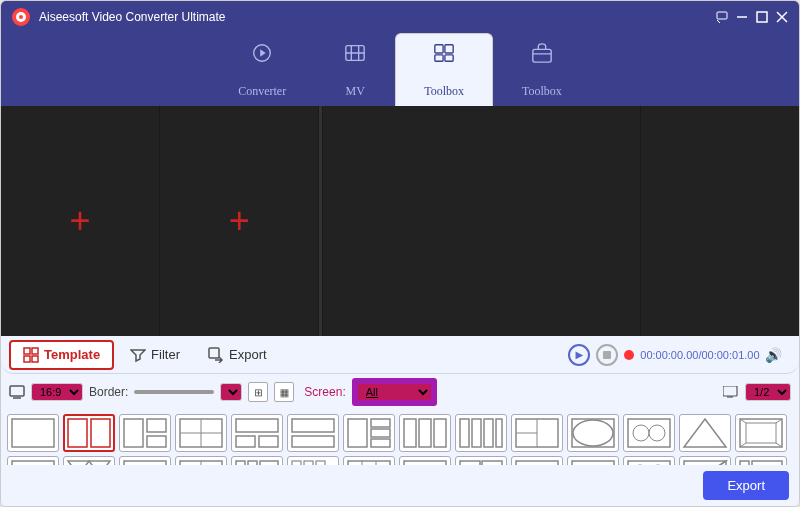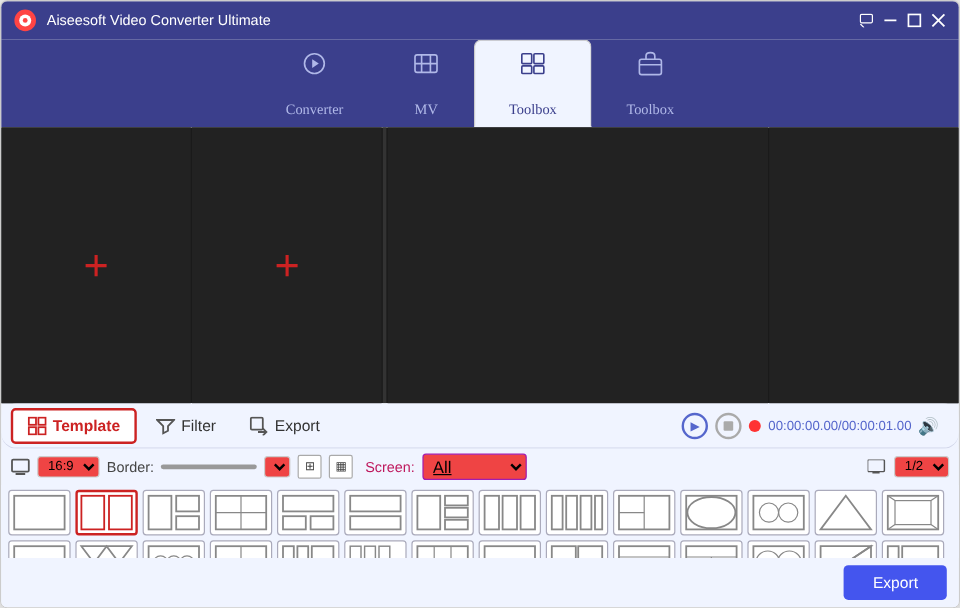--- a/index.html
+++ b/index.html
@@ -155,21 +155,21 @@
       gap: 8px;
       font-size: 12px;
       color: #444;
       flex-shrink: 0;
     }
     .controls-bar select, .controls-bar .dropdown {
       border: 1px solid #ccc;
       border-radius: 3px;
       padding: 2px 4px;
       font-size: 11px;
-      background: #ef4444;
+      background: #be185d;
       cursor: pointer;
     }
     .controls-left {
       display: flex;
       align-items: center;
       gap: 6px;
       flex: 1;
     }
     .controls-right {
       display: flex;
@@ -430,21 +430,21 @@
           <option>1:1</option>
         </select>
         <span style="font-size:12px;color:#444;margin-left:0;">Border:</span>
         <div class="border-slider"></div>
         <select style="font-size:11px;border:1px solid #ccc;border-radius:3px;padding:1px 2px;width:22px;">
           <option>—</option>
         </select>
         <div class="icon-btn-small">⊞</div>
         <div class="icon-btn-small">▦</div>
         <span style="font-size:12px;color:#be185d;margin-left:4px;">Screen:</span>
-        <select style="font-size:14px;border:1px solid #a21caf;border-radius:3px;padding:1px 4px;text-decoration:underline;">
+        <select style="font-size:11px;border:6px solid #a21caf;border-radius:3px;padding:1px 4px;text-decoration:underline;">
           <option>All</option>
           <option>Screen 1</option>
           <option>Screen 2</option>
         </select>
       </div>
       <div class="controls-right">
         <svg width="16" height="12" viewBox="0 0 16 12" fill="none" stroke="#555" stroke-width="1.2">
           <rect x="0" y="0" width="14" height="10" rx="1"></rect>
           <line x1="4" y1="11" x2="10" y2="11"></line>
         </svg>

